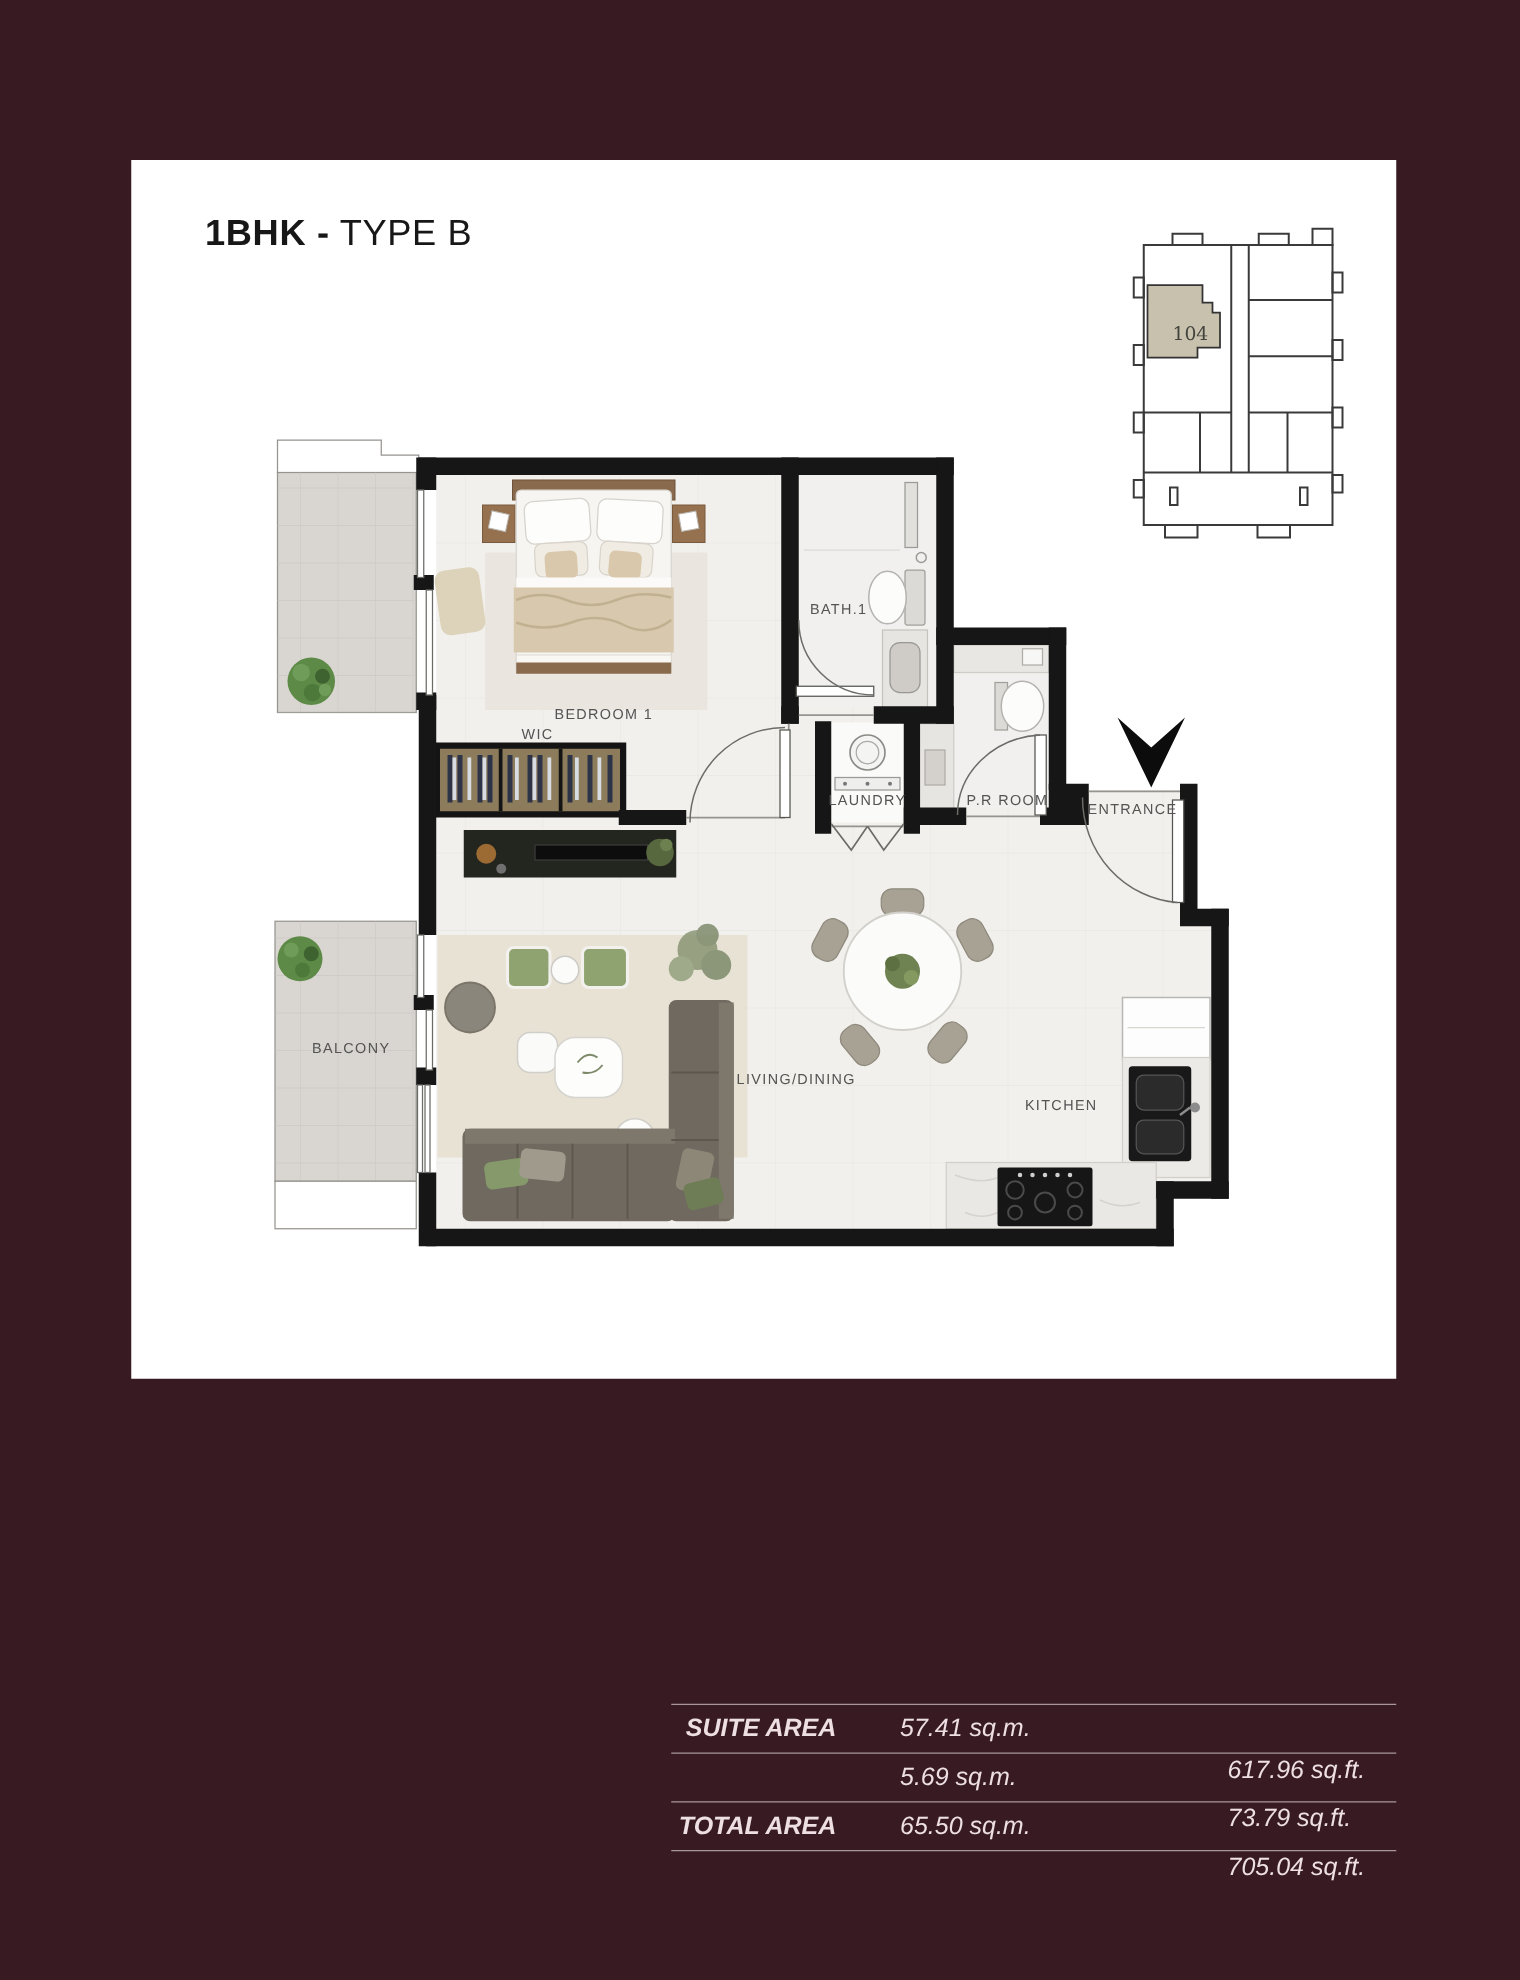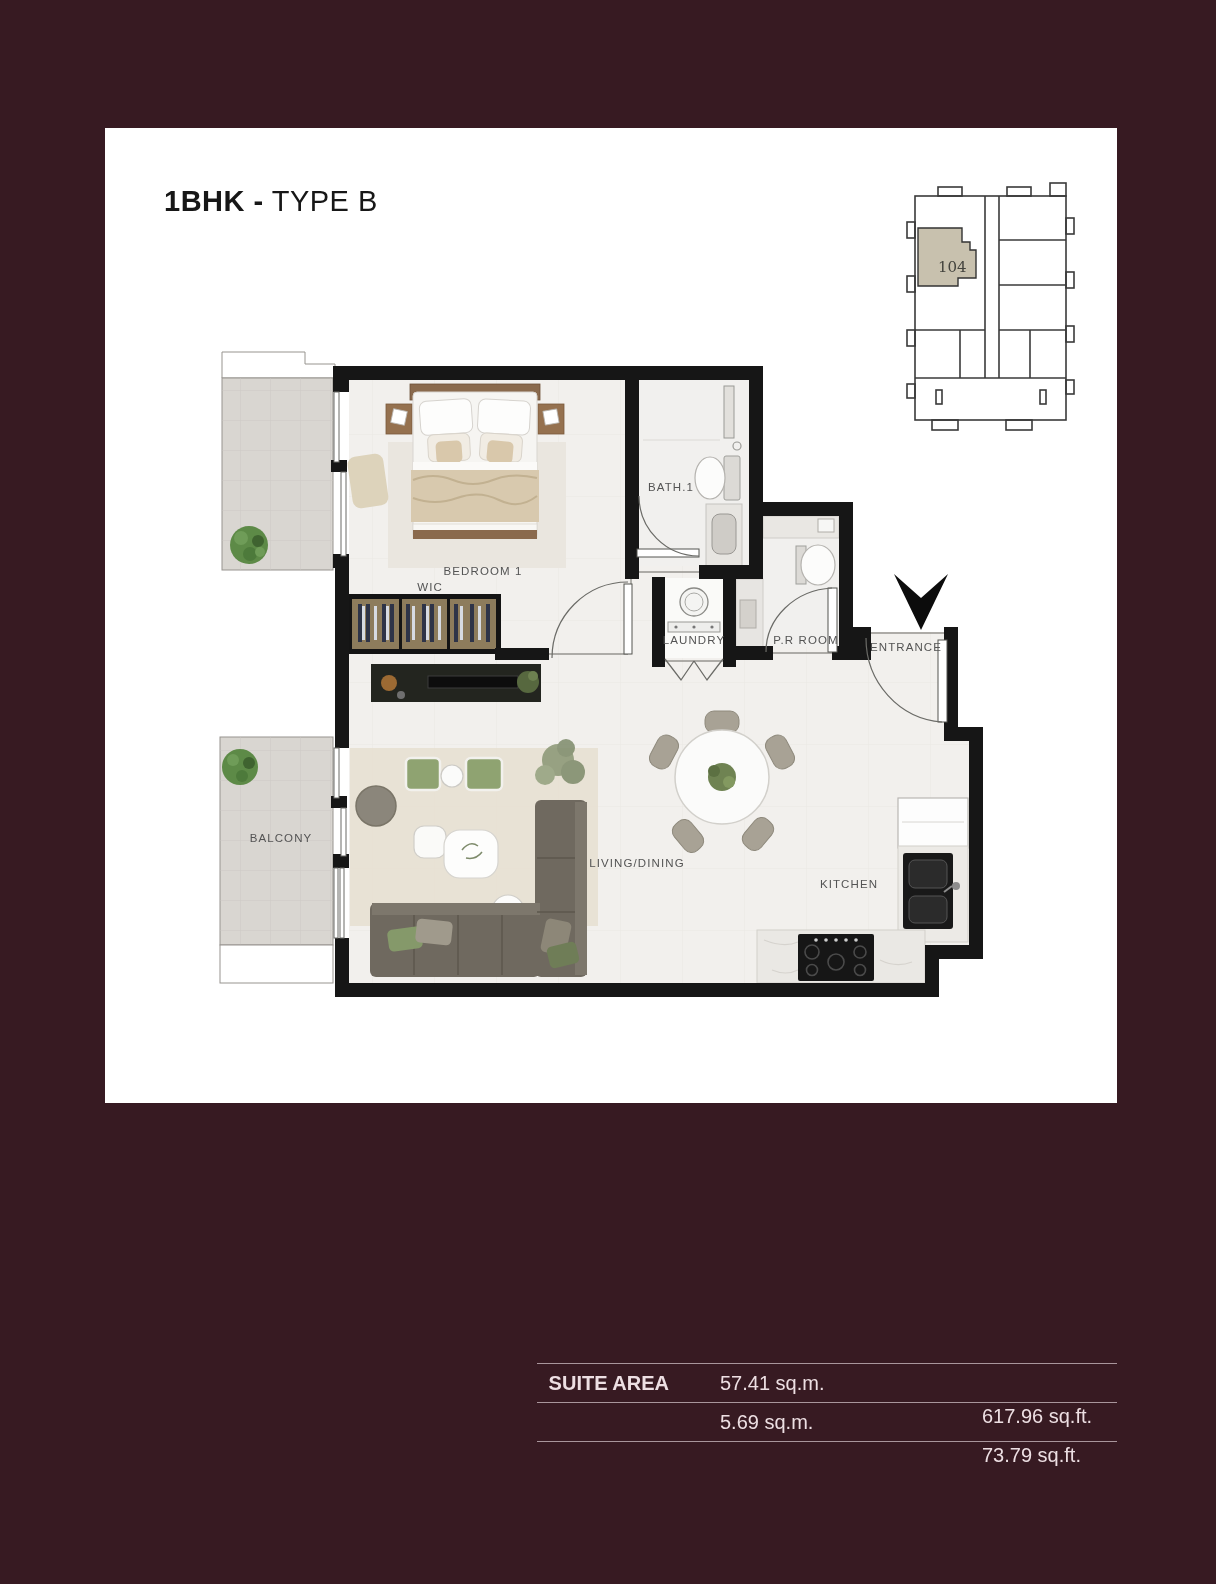--- a/index.html
+++ b/index.html
@@ -1,24 +1,24 @@
 <!DOCTYPE html>
 <html><head>
 <meta charset="utf-8">
 <style>
   html,body{margin:0;padding:0;background:#371a22;}
   .page{position:relative;width:1216px;height:1584px;background:#371a22;overflow:hidden;
         font-family:"Liberation Sans",sans-serif;}
   .card{position:absolute;left:105px;top:128px;width:1012px;height:975px;background:#ffffff;}
-  .title{position:absolute;left:164px;top:184px;font-size:29px;line-height:34px;color:#171717;
+  .title{position:absolute;left:164px;top:170px;font-size:29px;line-height:34px;color:#171717;
          letter-spacing:.5px;}
   .title .t-bold{font-weight:700;}
   svg.plan{position:absolute;left:0;top:0;}
   .area-table{position:absolute;left:537px;top:1363px;width:580px;color:#eddfe3;font-size:20px;}
-  .area-row{position:relative;height:38px;border-top:1px solid #a9969c;}
+  .area-row{position:relative;height:38px;border-top:1px solid #a9969c;font-style:italic;}
   .area-row:last-child{border-bottom:1px solid #a9969c;}
   .a-label{position:absolute;left:0;width:132px;text-align:right;font-weight:700;line-height:39px;}
   .a-sqm{position:absolute;left:183px;line-height:39px;text-align:center;}
   .a-sqft{position:absolute;left:445px;line-height:39px;margin-top:33px;}
   .room-label{font-family:"Liberation Sans",sans-serif;font-size:11.5px;letter-spacing:1.1px;
               fill:#545454;}
   .unit-num{font-family:"DejaVu Serif","Liberation Serif",serif;font-size:15px;fill:#44443e;}
 </style>
 </head>
 <body>
@@ -348,14 +348,19 @@
   <div class="area-table">
     <div class="area-row">
       <span class="a-label">SUITE AREA</span>
       <span class="a-sqm">57.41 sq.m.</span>
       <span class="a-sqft">617.96 sq.ft.</span>
     </div>
     <div class="area-row">
       <span class="a-sqm">5.69 sq.m.</span>
       <span class="a-sqft">73.79 sq.ft.</span>
     </div>
+    <div class="area-row">
+      <span class="a-label">TOTAL AREA</span>
+      <span class="a-sqm">65.50 sq.m.</span>
+      <span class="a-sqft">705.04 sq.ft.</span>
+    </div>
   </div>
 </div>
 
 </body></html>

